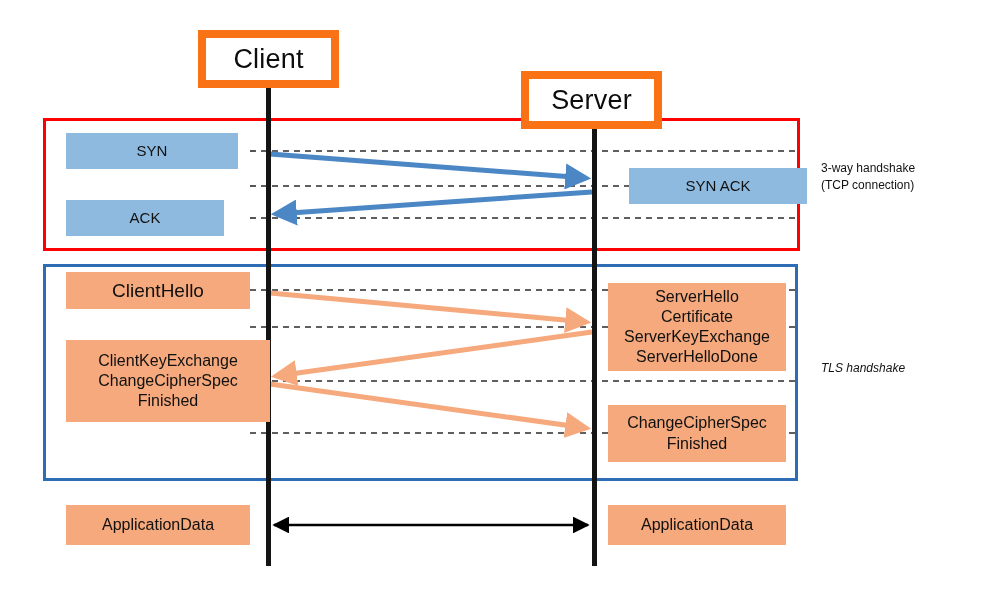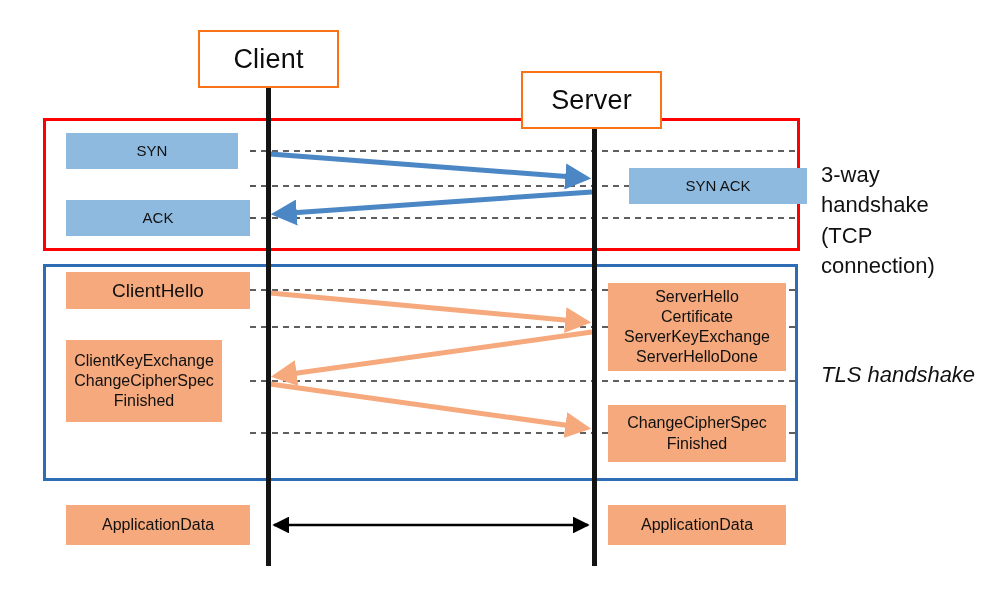--- a/index.html
+++ b/index.html
@@ -25,21 +25,21 @@
     top: 0;
     width: 986px;
     height: 591px;
     pointer-events: none;
   }
 
   
   .actor-box {
     position: absolute;
     box-sizing: border-box;
-    border: 2px solid #f97316;
+    border: 8px solid #f97316;
     background: #ffffff;
     display: flex;
     align-items: center;
     justify-content: center;
     font-size: 27px;
     color: #0d0d0d;
     letter-spacing: .2px;
   }
   #actor-client { left: 198px; top: 30px; width: 141px; height: 58px; }
   #actor-server { left: 521px; top: 30px; width: 141px; height: 58px; margin-top: 41px; }
@@ -82,35 +82,35 @@
     color: #111111;
     line-height: 1.26;
     white-space: pre-line;
   }
   .msg.tcp  { background: #8fbadf; font-size: 15px; }
   .msg.tls  { background: #f5a97c; font-size: 16px; }
   .msg.big  { font-size: 19px; }
 
   
   #msg-syn            { left: 66px;  top: 133px; width: 172px; height: 36px; }
-  #msg-ack            { left: 66px;  top: 200px; width: 184px; height: 36px; }
+  #msg-ack            { left: 66px;  top: 200px; width: 158px; height: 36px; }
   #msg-clienthello    { left: 66px;  top: 272px; width: 184px; height: 37px; }
-  #msg-clientkeyx     { left: 66px;  top: 340px; width: 156px; height: 82px; }
+  #msg-clientkeyx     { left: 66px;  top: 340px; width: 204px; height: 82px; }
   #msg-appdata-client { left: 66px;  top: 505px; width: 184px; height: 40px; }
 
   
   #msg-synack         { left: 608px; top: 168px; width: 178px; height: 36px; margin-left: 21px; }
   #msg-serverhello    { left: 608px; top: 283px; width: 178px; height: 88px; }
   #msg-serverccs      { left: 608px; top: 405px; width: 178px; height: 57px; }
   #msg-appdata-server { left: 608px; top: 505px; width: 178px; height: 40px; }
 
   
   .phase-label {
     position: absolute;
-    font-size: 22px;
+    font-size: 12px;
     color: #111111;
     line-height: 1.38;
     white-space: pre-line;
   }
   #label-tcp { left: 821px; top: 160px; width: 160px; }
   #label-tls { left: 821px; top: 360px; width: 160px; font-style: italic; }
 </style>
 </head>
 <body>
 

